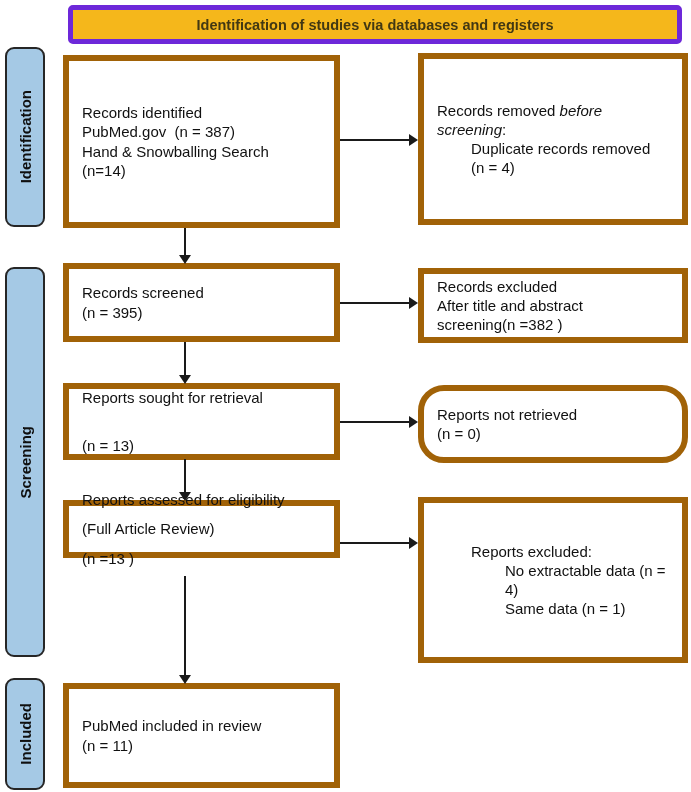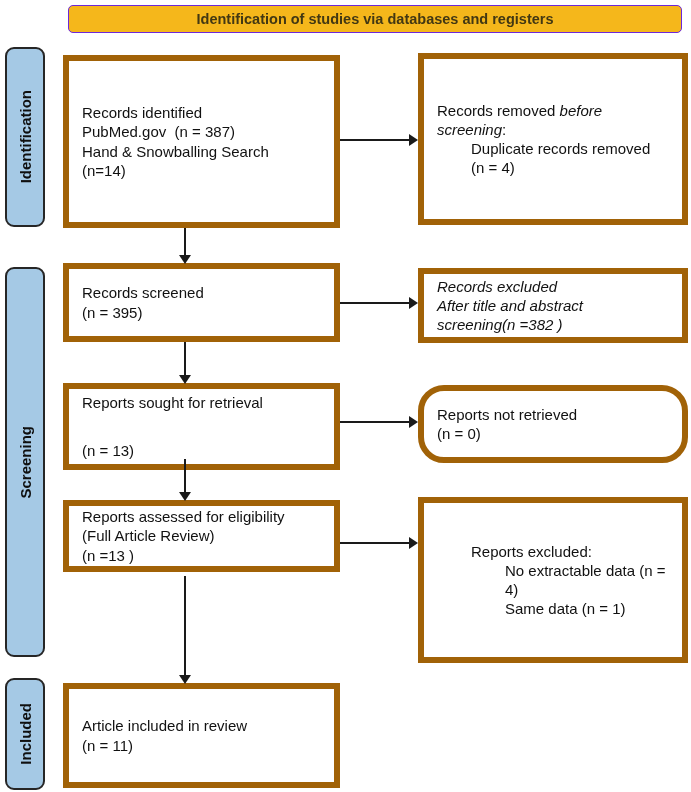--- a/index.html
+++ b/index.html
@@ -10,23 +10,23 @@
     background: #ffffff;
     font-family: "Liberation Sans", sans-serif;
     color: #111111;
     overflow: hidden;
   }
 
   
   .banner {
     position: absolute;
     left: 68px; top: 5px;
-    width: 614px; height: 28px;
+    width: 614px; height: 39px;
     background: #F5B71B;
-    border: 1px solid #6d28d9;
+    border: 5px solid #6d28d9;
     border-radius: 5px;
     box-sizing: border-box;
     display: flex;
     align-items: center;
     justify-content: center;
     font-weight: bold;
     font-size: 14.5px;
     color: #423813;
   }
 
@@ -116,41 +116,41 @@
   <div class="box left" style="top:55px; height:173px;">
       <div class="line"><span>Records identified</span></div>
       <div class="line"><span>PubMed.gov  (n = 387)</span></div>
       <div class="line"><span>Hand &amp; Snowballing Search</span></div>
       <div class="line"><span>(n=14)</span></div>
     </div>
   <div class="box left" style="top:263px; height:79px;">
       <div class="line"><span>Records screened</span></div>
       <div class="line"><span>(n = 395)</span></div>
     </div>
-  <div class="box left" style="top:383px; height:87px;gap:29px;">
+  <div class="box left" style="top:383px; height:77px;gap:29px;">
       <div class="line"><span>Reports sought for retrieval</span></div>
       <div class="line"><span>(n = 13)</span></div>
     </div>
-  <div class="box left" style="top:500px; height:72px;">
+  <div class="box left" style="top:500px; height:58px;gap:10px;">
       <div class="line"><span>Reports assessed for eligibility</span></div>
       <div class="line"><span>(Full Article Review)</span></div>
       <div class="line"><span>(n =13 )</span></div>
     </div>
   <div class="box left" style="top:683px; height:105px;">
-      <div class="line"><span>Article included in review</span></div>
+      <div class="line"><span>PubMed included in review</span></div>
       <div class="line"><span>(n = 11)</span></div>
     </div>
 
   <div class="box right" style="top:53px; height:172px;">
       <div class="line"><span>Records removed </span><span style="font-style: italic;">before</span></div>
       <div class="line"><span style="font-style: italic;">screening</span><span>:</span></div>
       <div class="line indent"><span>Duplicate records removed</span></div>
       <div class="line indent"><span>(n = 4)</span></div>
     </div>
-  <div class="box right" style="top:268px; height:75px;font-style:italic;">
+  <div class="box right" style="top:268px; height:75px;">
       <div class="line"><span>Records excluded</span></div>
       <div class="line"><span>After title and abstract</span></div>
       <div class="line"><span>screening(n =382 )</span></div>
     </div>
   <div class="box right" style="top:385px; height:78px;border-radius:26px;">
       <div class="line"><span>Reports not retrieved</span></div>
       <div class="line"><span>(n = 0)</span></div>
     </div>
   <div class="box right" style="top:497px; height:166px;padding-left:47px;">
       <div class="line"><span>Reports excluded:</span></div>

